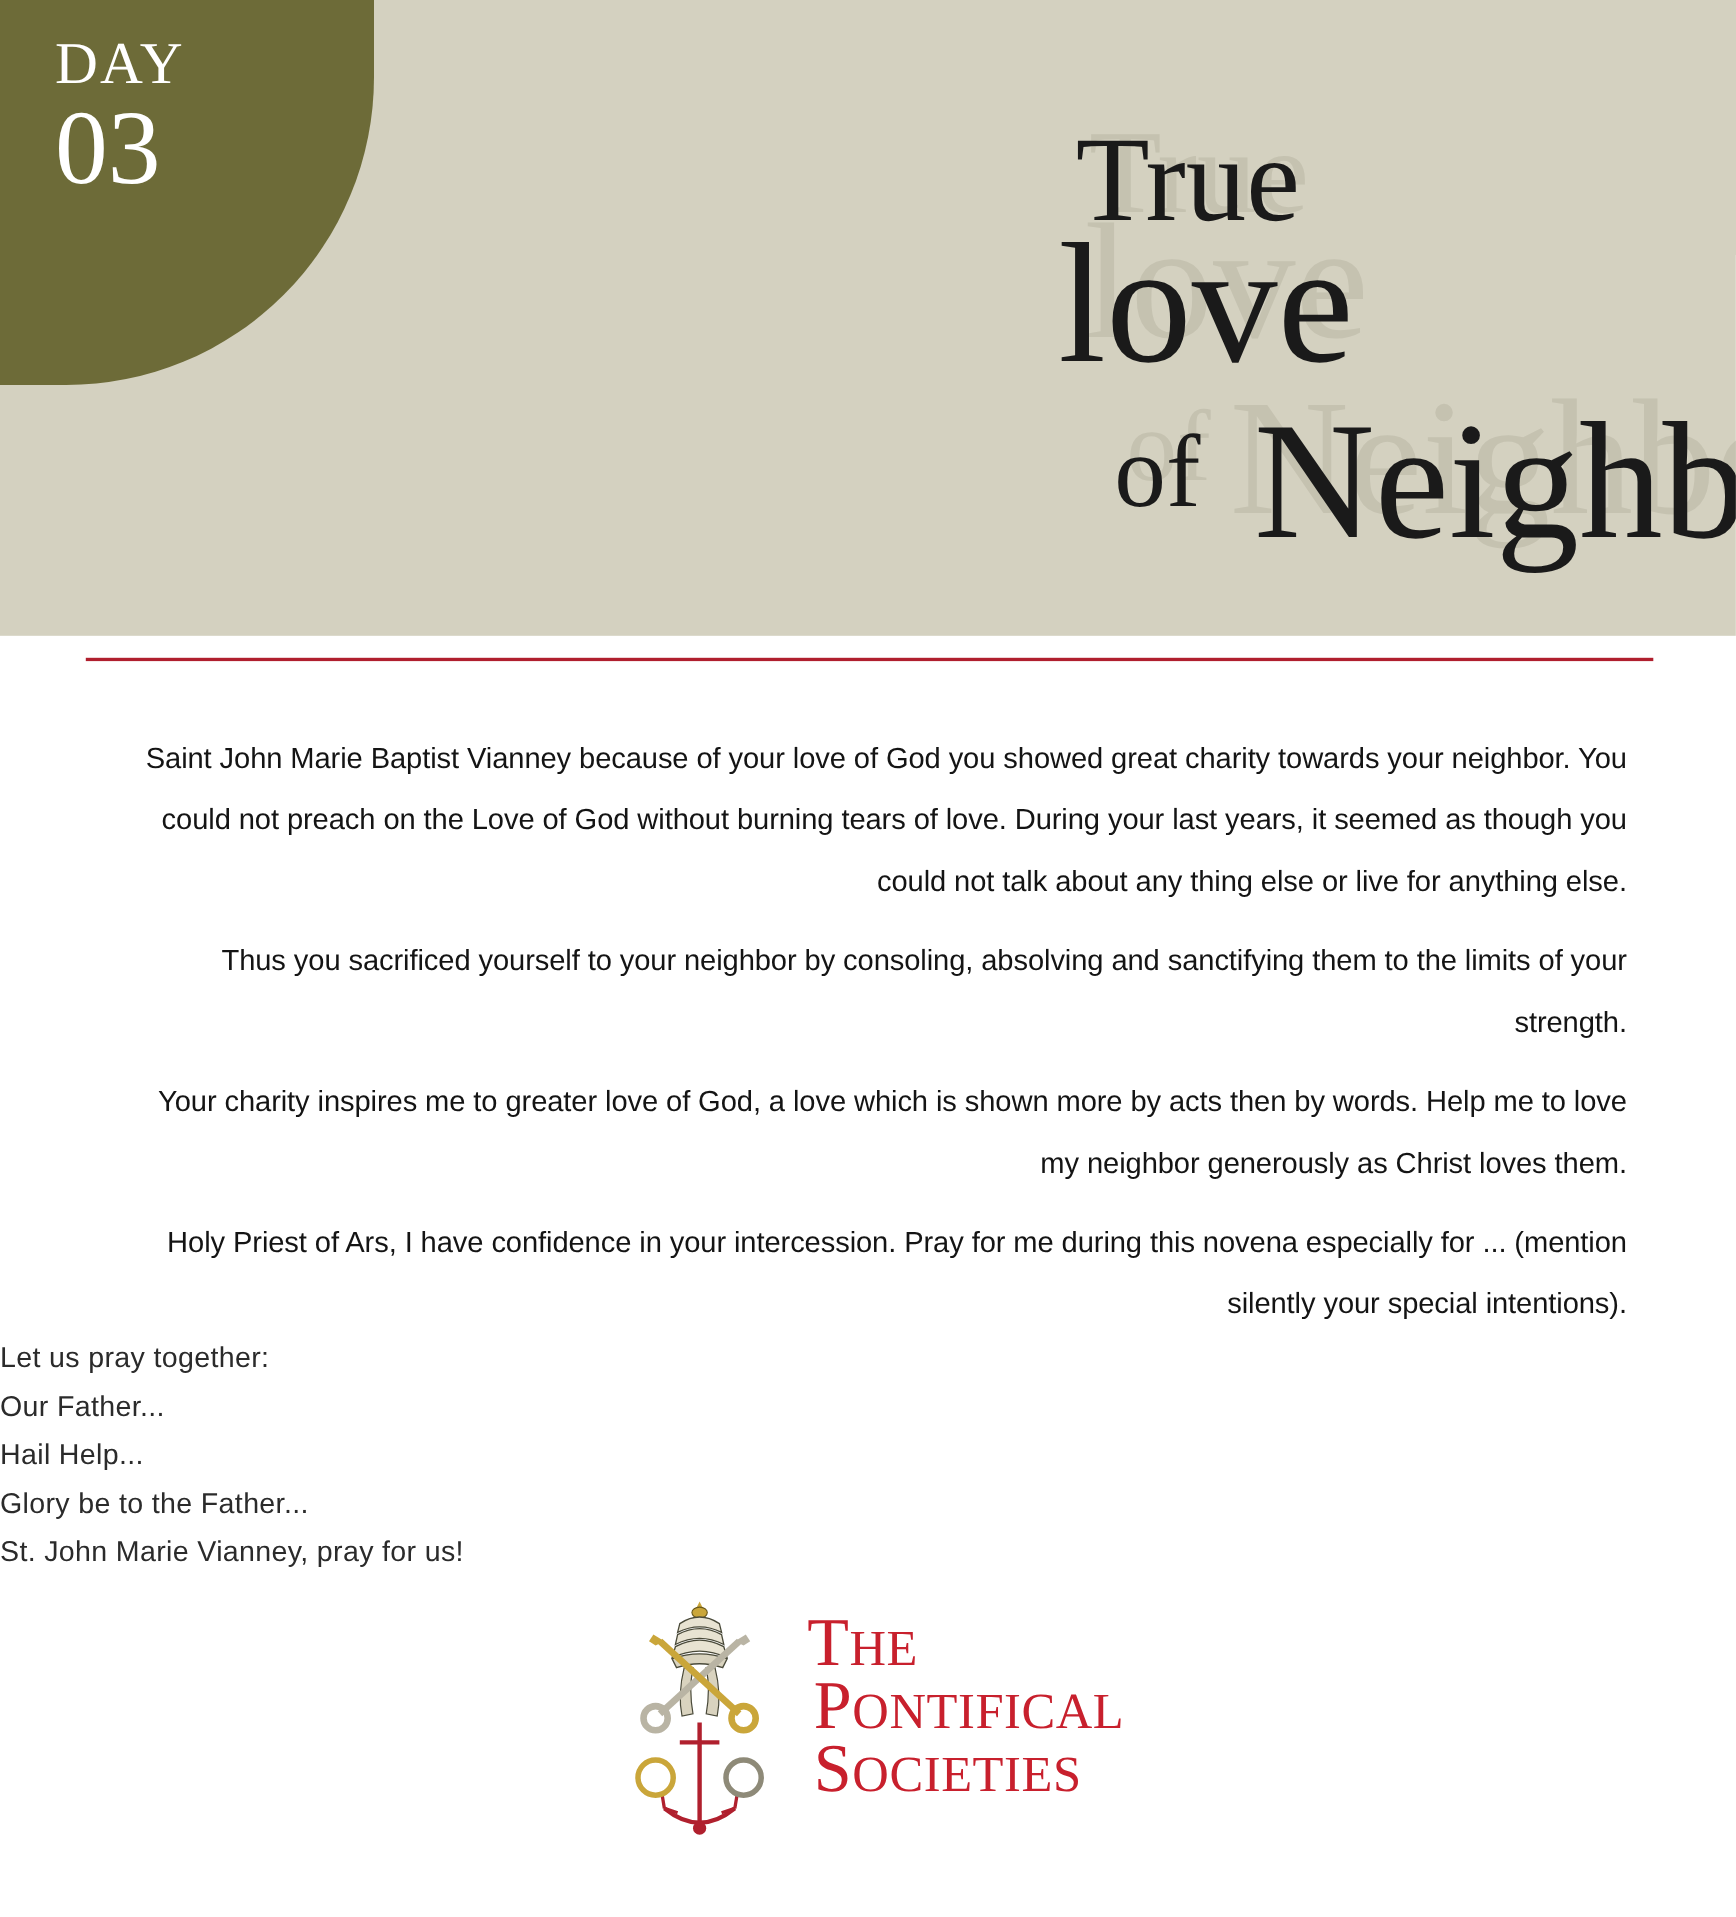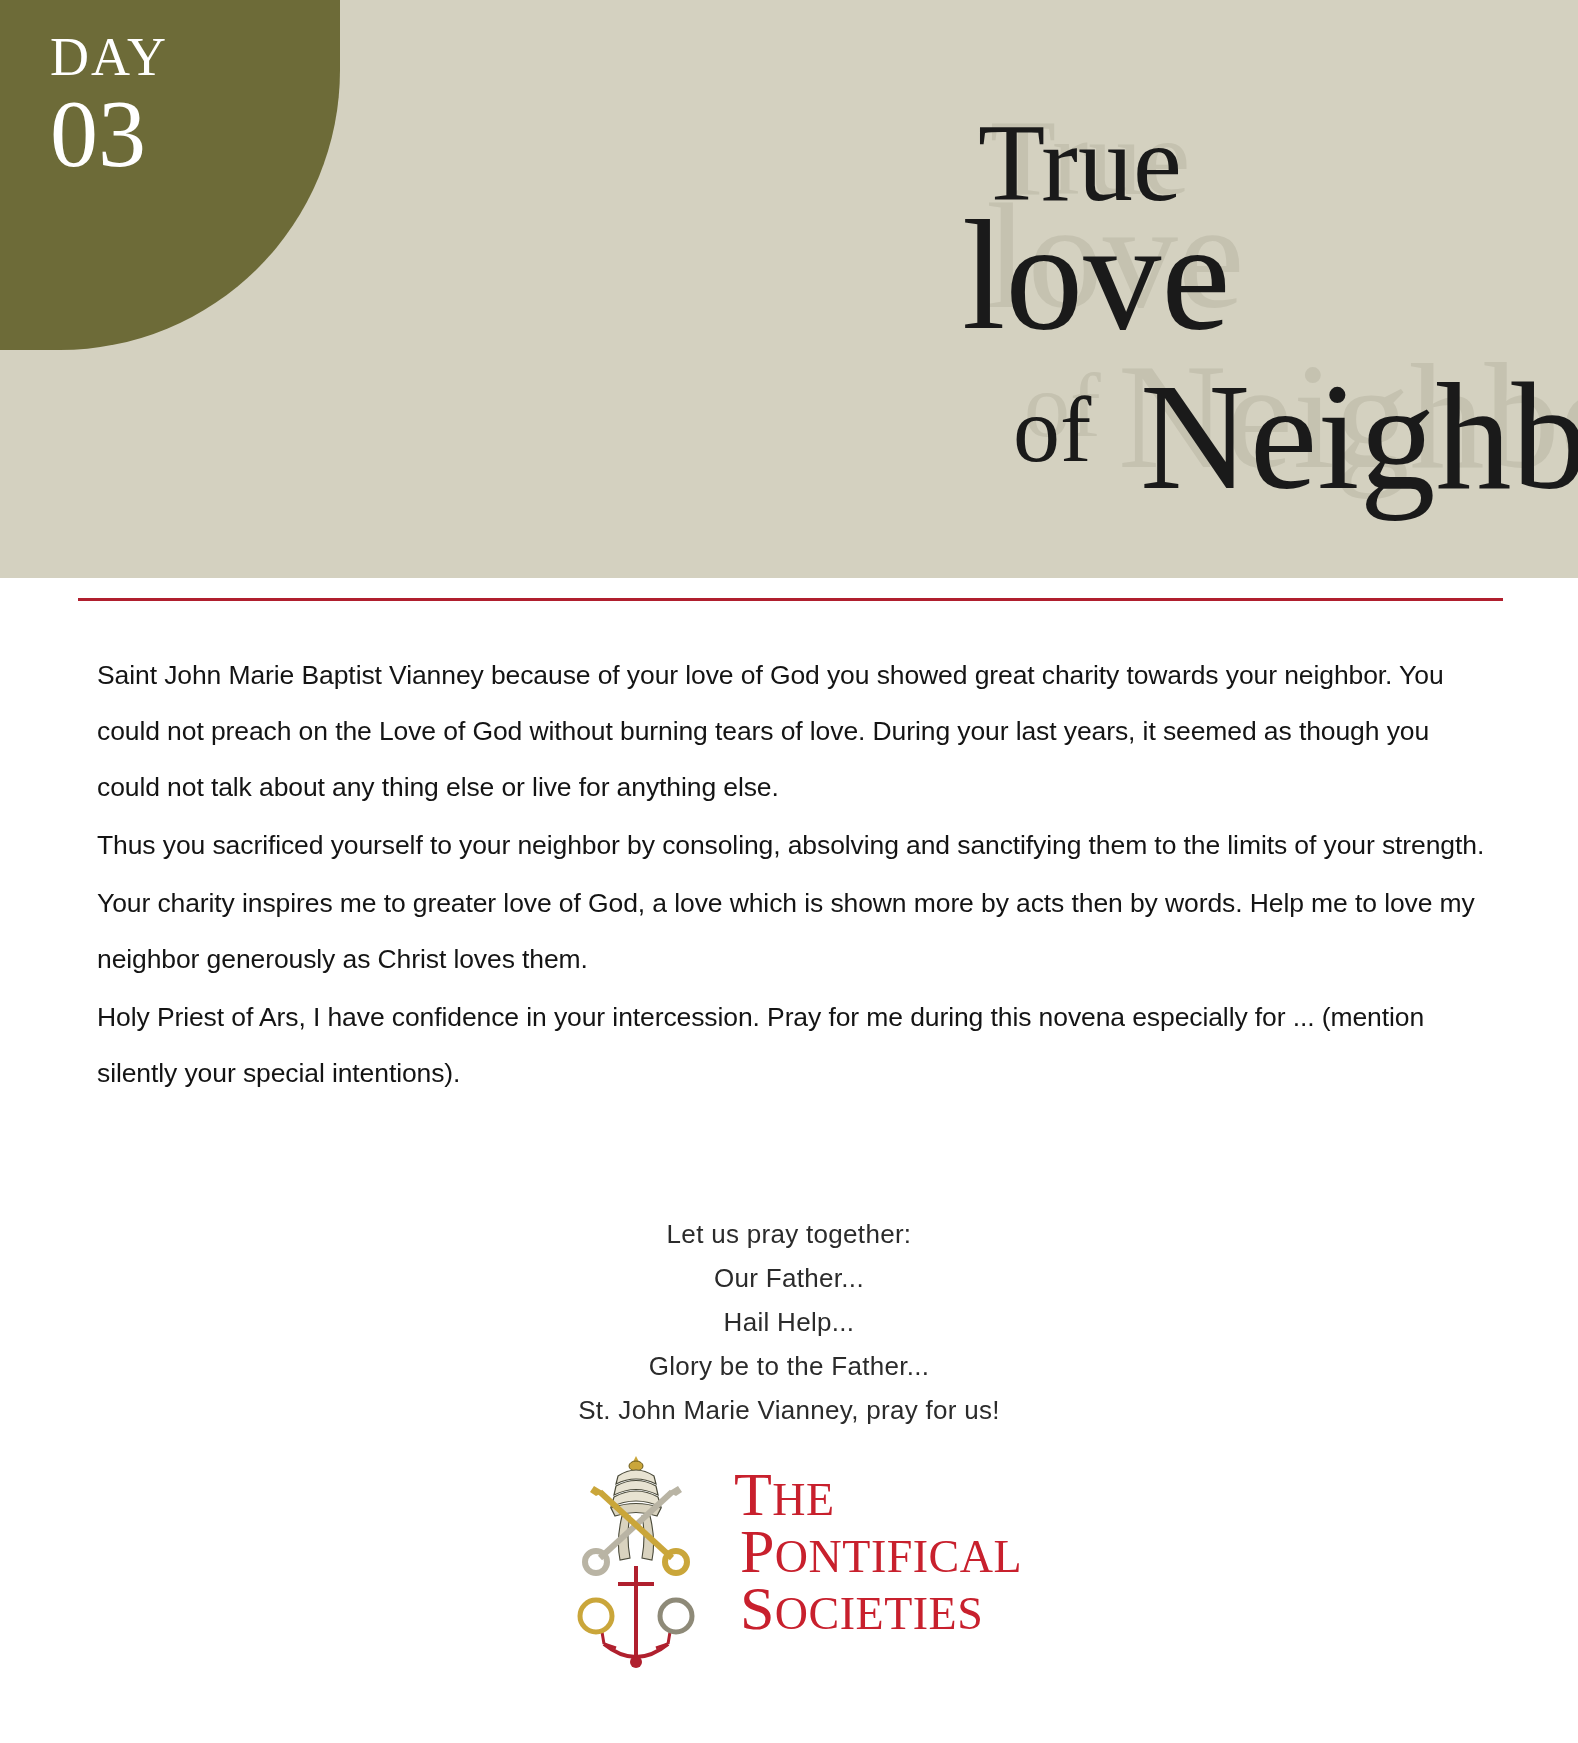--- a/index.html
+++ b/index.html
@@ -104,30 +104,31 @@
     left: 95px;
     top: 645px;
     width: 1400px;
     font-family: "Liberation Sans", sans-serif;
     font-size: 26.5px;
     line-height: 56px;
     color: #141414;
     letter-spacing: -0.1px;
   }
   .prayer p {
-    margin: 2px;
+    margin: 16px;
+    text-align: right;
   }
 
   
   .pray-block {
     position: absolute;
     left: 0;
     top: 1212px;
     width: 1578px;
-    text-align: center;
+    text-align: left;
     font-family: "Liberation Sans", sans-serif;
     font-size: 26px;
     color: #2b2b2b;
     line-height: 44px;
     letter-spacing: 0.3px;
   }
   .pray-block div { margin: 0; }
 
   
   .logo-area {

